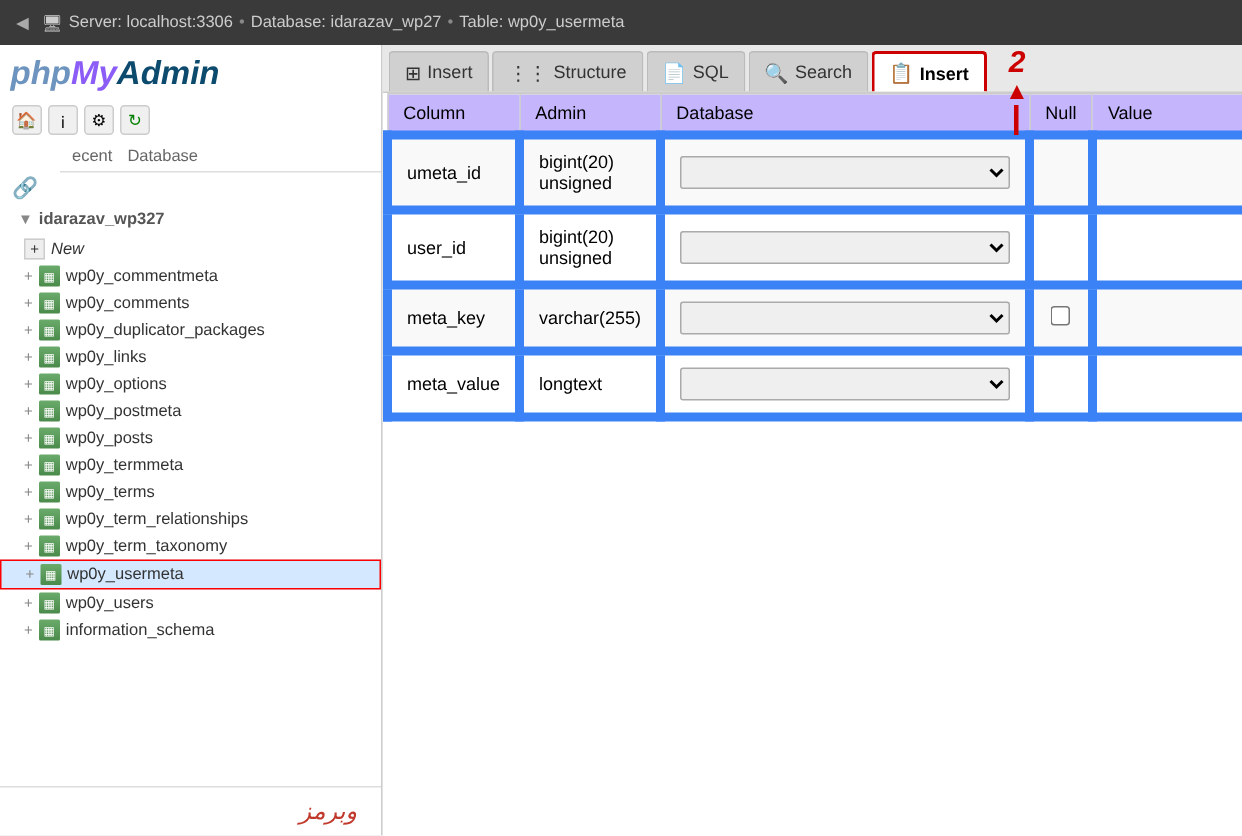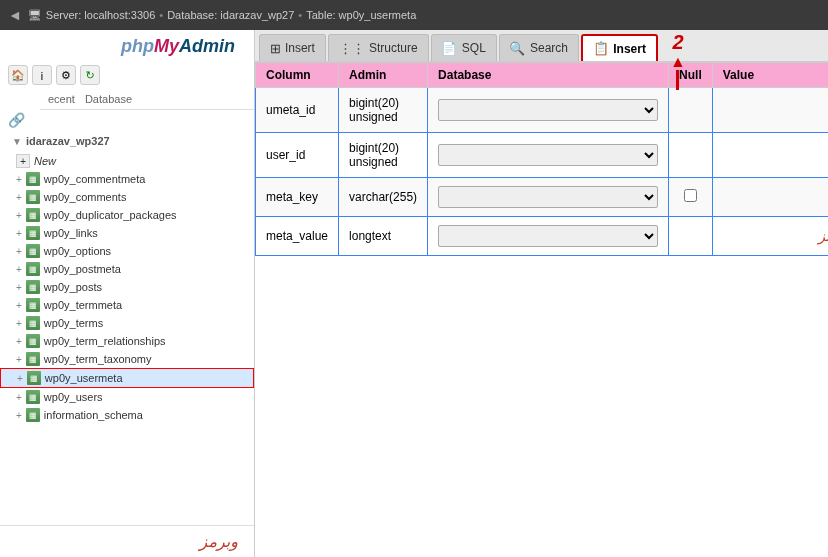--- a/index.html
+++ b/index.html
@@ -8,23 +8,23 @@
     
     .header { background: #3a3a3a; height: 30px; display: flex; align-items: center; padding: 0 8px; color: #ccc; font-size: 11px; gap: 6px; }
     .header-arrow { color: #aaa; font-size: 14px; }
     .header-server-info { display: flex; align-items: center; gap: 4px; }
 
     
     .main-layout { display: flex; flex: 1; overflow: hidden; }
 
     
     .sidebar { width: 255px; background: #fff; border-right: 1px solid #ccc; display: flex; flex-direction: column; overflow: hidden; }
-    .phpmyadmin-logo { display: flex; align-items: baseline; font-size: 18px; font-weight: bold; font-style: italic; padding: 6px 19px; justify-content: flex-end; }
+    .phpmyadmin-logo { display: flex; align-items: baseline; font-size: 22px; font-weight: bold; font-style: italic; padding: 6px 7px; }
     .php-part { color: #6c94be; }
-    .my-part { color: #be185d; }
+    .my-part { color: #8b5cf6; }
     .admin-part { color: #0c4a6e; }
     .logo-icons { display: flex; gap: 4px; padding: 2px 8px 4px; align-items: center; }
     .logo-icon { width: 20px; height: 20px; border-radius: 3px; display: flex; align-items: center; justify-content: center; font-size: 11px; }
     .icon-home { background: #f0f0f0; border: 1px solid #ccc; }
     .icon-info { background: #f0f0f0; border: 1px solid #ccc; }
     .icon-settings { background: #f0f0f0; border: 1px solid #ccc; }
     .icon-update { background: #f0f0f0; border: 1px solid #ccc; }
     .sidebar-nav { display: flex; padding: 4px 8px; gap: 10px; font-size: 11px; border-bottom: 1px solid #ddd; margin-left: 40px; }
     .sidebar-nav a { color: #666; text-decoration: none; }
     .chain-icon { color: #999; font-size: 14px; padding: 2px 8px; }
@@ -46,22 +46,22 @@
     
     .tab-bar { background: #e8e8e8; border-bottom: 1px solid #ccc; display: flex; align-items: stretch; padding: 4px 4px 0; gap: 2px; }
     .tab { display: flex; align-items: center; gap: 4px; padding: 5px 10px; background: #d0d0d0; border: 1px solid #bbb; border-bottom: none; border-radius: 3px 3px 0 0; cursor: pointer; font-size: 12px; color: #333; }
     .tab.insert-active { background: #fff; border: 2px solid #cc0000; border-bottom: none; border-radius: 3px 3px 0 0; color: #000; font-weight: bold; }
 
     
     .content-area { flex: 1; background: #fff; overflow: auto; }
 
     
     .data-table { width: 100%; border-collapse: collapse; }
-    .data-table th { background: #f9a8d4; border: 1px solid #ccc; padding: 5px 10px; text-align: left; font-weight: bold; font-size: 12px; white-space: nowrap; }
-    .data-table td { border: 1px solid #3b82f6; padding: 8px 10px; font-size: 12px; vertical-align: middle; }
+    .data-table th { background: #c4b5fd; border: 1px solid #ccc; padding: 5px 10px; text-align: left; font-weight: normal; font-size: 12px; white-space: nowrap; }
+    .data-table td { border: 6px solid #3b82f6; padding: 8px 10px; font-size: 12px; vertical-align: middle; }
     .data-table tr:nth-child(odd) td { background: #f9f9f9; }
     .data-table tr:nth-child(even) td { background: #fff; }
     .col-column { width: 130px; }
     .col-type { width: 150px; }
     .col-function { min-width: 200px; }
     .col-null { width: 60px; text-align: center; }
     .col-value { min-width: 150px; }
 
     select.field-select { width: 220px; padding: 3px 4px; border: 1px solid #aaa; border-radius: 2px; font-size: 11px; }
     input[type="checkbox"] { margin: 0; }

